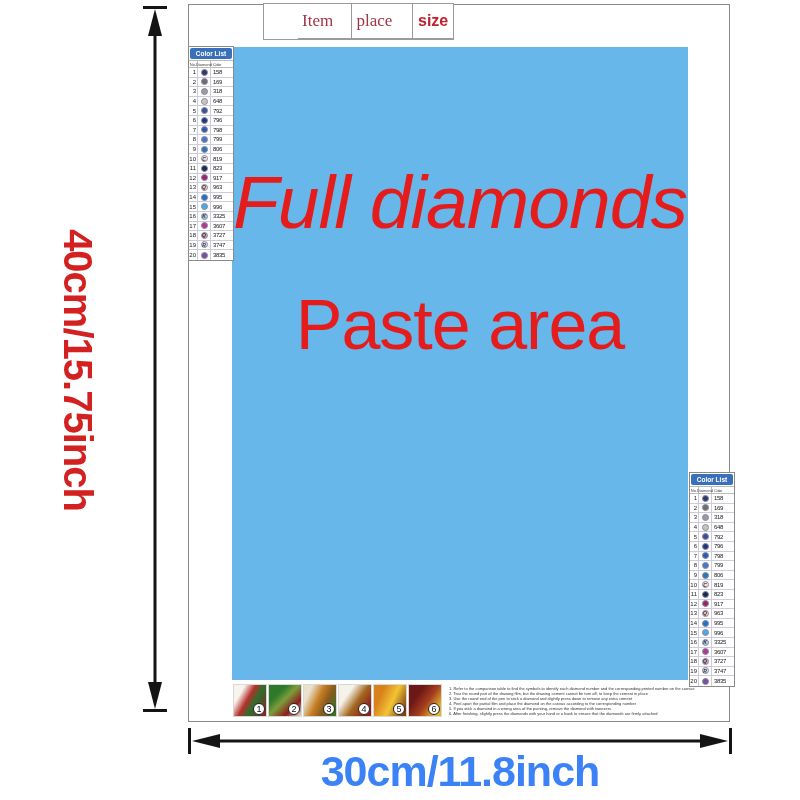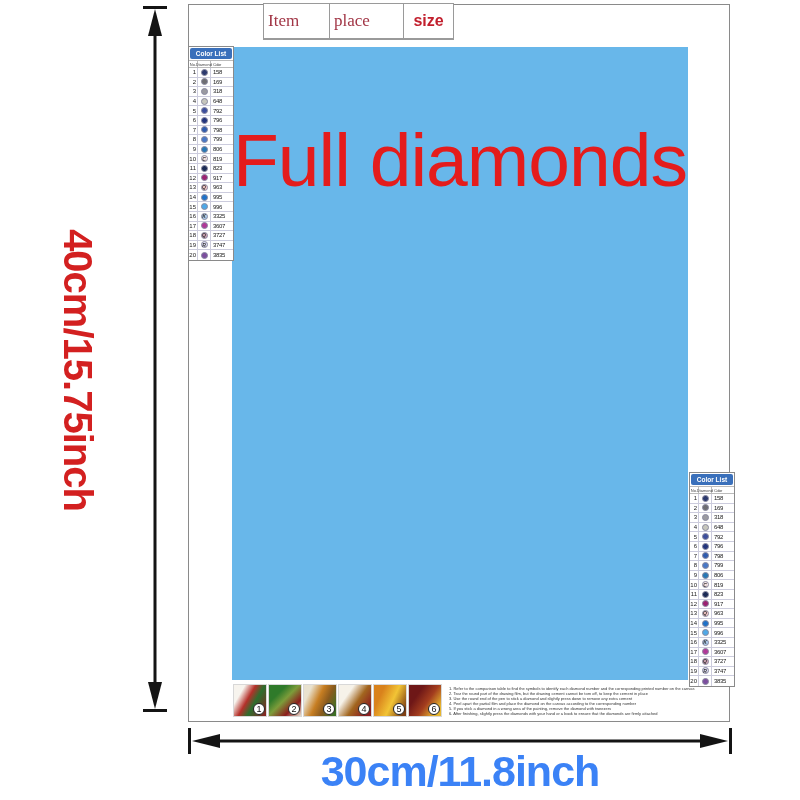--- a/index.html
+++ b/index.html
@@ -6,37 +6,37 @@
   html,body { width:800px; height:800px; background:#ffffff; overflow:hidden;
               font-family:"Liberation Sans", sans-serif; }
   .abs { position:absolute; }
 
   
   .sheet { left:188px; top:4px; width:542px; height:718px;
            background:#ffffff; border:1px solid #8a8a8a; }
 
   
   .info-table { left:263px; top:3px; width:191px; height:37px;
-                border:1px solid #9a9a9a; background:#fff; display:flex; flex-direction:column; }
+                border:1px solid #9a9a9a; background:#fff; display:flex; flex-direction:column;padding-left:34px; }
   .info-row { display:flex; flex:1; }
   .info-row.hdr { border-bottom:1px solid #9a9a9a; }
   .cell { border-right:1px solid #9a9a9a; display:flex; align-items:center; }
   .cell:last-child { border-right:none; }
   .c-item { width:66px; padding-left:4px; }
   .c-num  { width:74px; padding-left:4px; }
   .c-size { width:49px; justify-content:center; }
   .hdr .c-item, .hdr .c-num { font-family:"Liberation Serif", serif; font-size:17px; color:#a13545; }
   .hdr .c-size { font-size:16px; font-weight:bold; color:#c2202e; }
   .dat .c-item { font-size:6.5px; color:#666; }
   .dat .c-size { font-size:10px; color:#333; letter-spacing:-0.5px; }
 
   
   .paste { left:232px; top:47px; width:456px; height:633px; background:#68b7ea;
            display:flex; flex-direction:column; align-items:center; }
-  .big1 { margin-top:76px; font-size:75px; color:#e41c1c; line-height:1; letter-spacing:-1px; }
+  .big1 { margin-top:118px; font-size:75px; color:#e41c1c; line-height:1; letter-spacing:-1px;font-style:italic; }
   .big2 { margin-top:50px;  font-size:70px; color:#e41c1c; line-height:1; letter-spacing:-1px; }
 
   
   .clist { width:46px; background:#fff; border:1px solid #8a8a8a; font-size:6px; }
   .clist.left  { left:188px; top:46px; }
   .clist.right { left:689px; top:472px; }
   .cl-title { height:11px; margin:1px; background:#3a70bb; color:#fff; font-size:6.5px;
               font-weight:bold; display:flex; align-items:center; justify-content:center;
               border-radius:2px; }
   .cl-head { display:flex; height:8px; border-top:1px solid #bbb; border-bottom:1px solid #bbb;
@@ -78,20 +78,21 @@
 
   svg.arrow { overflow:visible; }
 </style>
 </head>
 <body>
 
 <div class="abs sheet"></div>
 
 <div class="abs paste">
   <div class="big1">Full diamonds</div>
+  <div class="big2">Paste area</div>
 </div>
 
 <div class="abs info-table">
   <div class="info-row hdr">
     <div class="cell c-item">Item</div>
     <div class="cell c-num">place</div>
     <div class="cell c-size">size</div>
   </div>
 </div>
 

